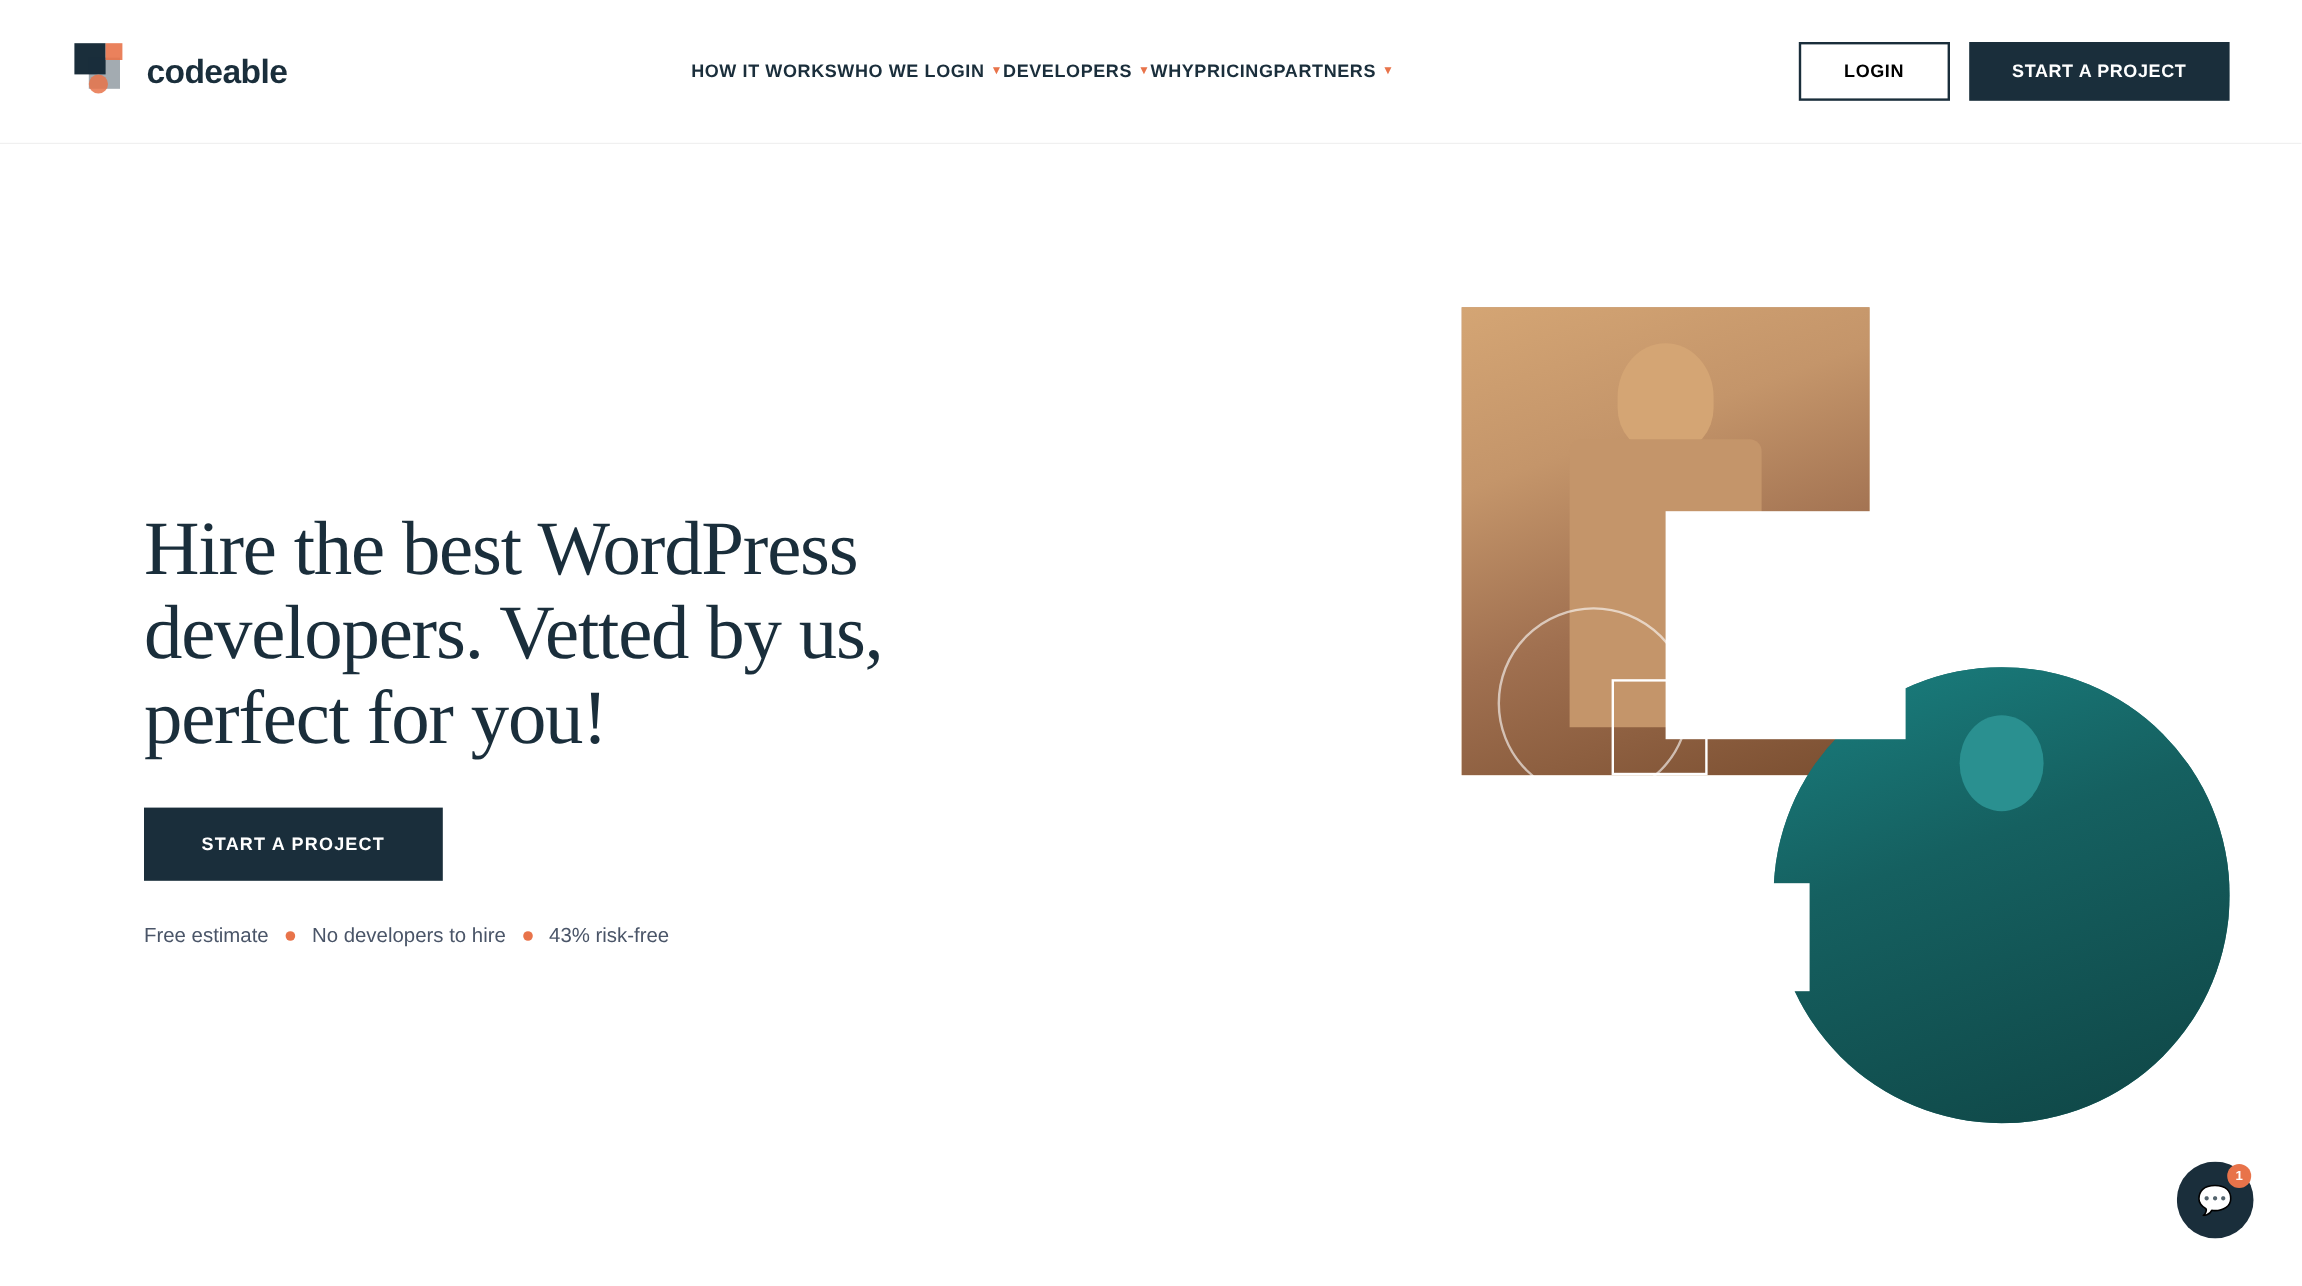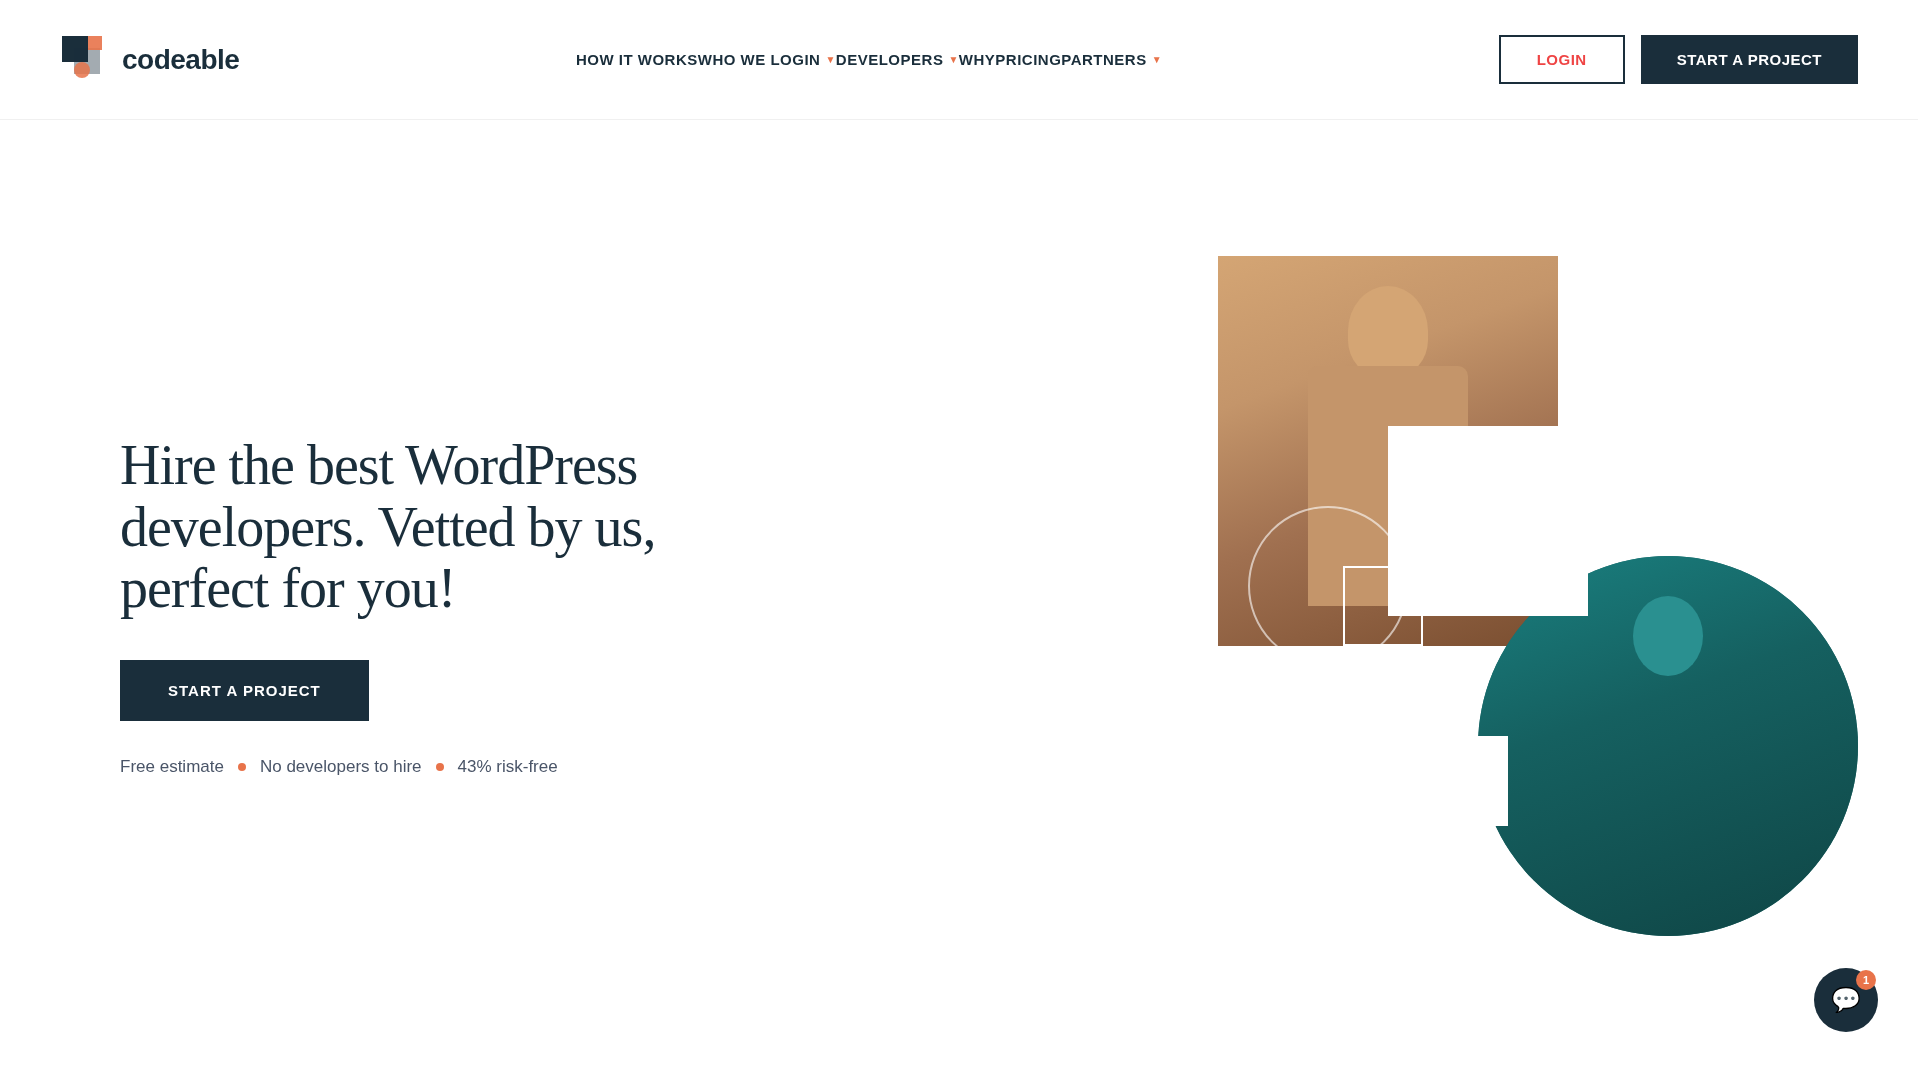--- a/index.html
+++ b/index.html
@@ -66,21 +66,21 @@
     .header-actions {
       display: flex;
       align-items: center;
       gap: 16px;
     }
 
     .btn-login {
       padding: 14px 36px;
       border: 2px solid #1a2e3b;
       background: transparent;
-      color: #ef4444;
+      color: #000000;
       font-size: 15px;
       font-weight: 700;
       letter-spacing: 0.5px;
       cursor: pointer;
     }
 
     .btn-start-project-nav {
       padding: 16px 36px;
       background: #1a2e3b;
       color: #fff;
@@ -101,21 +101,21 @@
       position: relative;
       overflow: hidden;
     }
 
     .hero-content {
       max-width: 650px;
       z-index: 2;
     }
 
     .hero-title {
-      font-size: 56px;
+      font-size: 64px;
       font-weight: 400;
       color: #1a2e3b;
       line-height: 1.1;
       margin-bottom: 40px;
       font-family: Georgia, 'Times New Roman', serif;
       letter-spacing: -1px;
     }
 
     .hero-subtitle {
       font-size: 19px;

